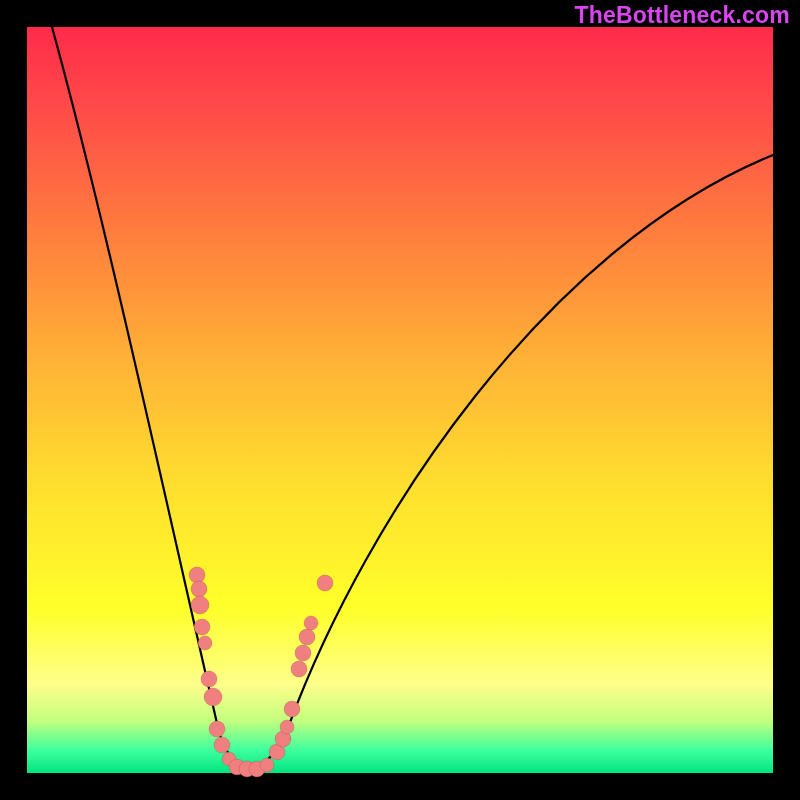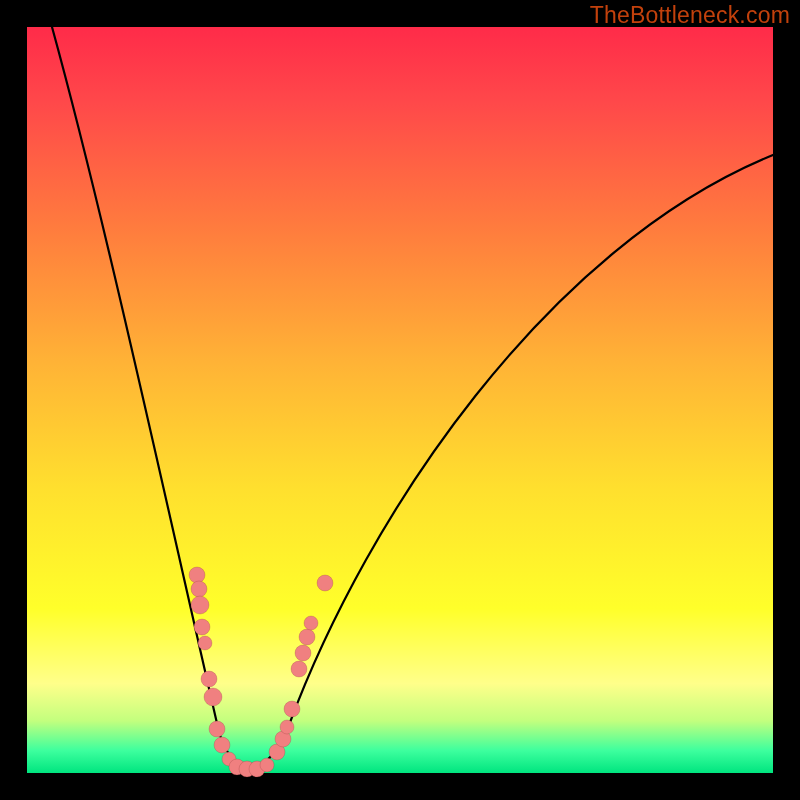--- a/index.html
+++ b/index.html
@@ -27,23 +27,23 @@
       #ffff8a 88%,
       #c3ff7e 93%,
       #3dff9e 97%,
       #00e57f 100%
     );
   }
   .watermark {
     position: absolute;
     top: 2px;
     right: 10px;
-    color: #c2410c;
+    color: #d946ef;
     font-size: 23px;
-    font-weight: 400;
+    font-weight: 700;
     letter-spacing: 0.2px;
     user-select: none;
   }
   svg.curve {
     position: absolute;
     left: 0;
     top: 0;
     width: 746px;
     height: 746px;
     overflow: visible;

